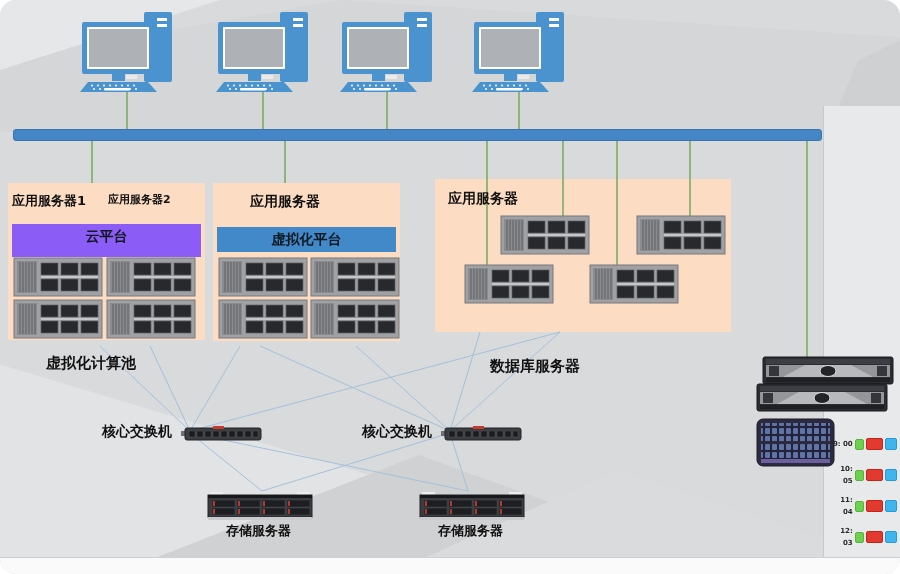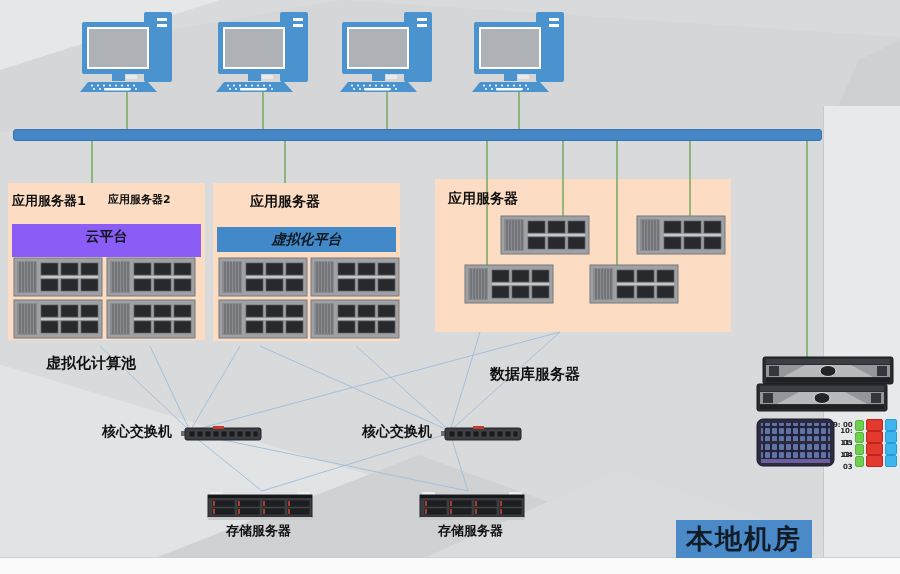--- a/index.html
+++ b/index.html
@@ -1,19 +1,20 @@
 <!DOCTYPE html>
 <html><head>
 <meta charset="utf-8">
 <style>
   html,body{margin:0;padding:0;}
   .stage{
     position:relative;width:900px;height:574px;overflow:hidden;
     background:#d9dadc;
     font-family:"DejaVu Sans","Liberation Sans",sans-serif;
+    border-radius:16px;
   }
   
   .bg{position:absolute;inset:0;z-index:0;}
   .facet{position:absolute;}
   .f-top{left:0;top:0;width:900px;height:132px;background:#d5d6d8;
          clip-path:polygon(0 45%,38% 0,100% 28%,100% 100%,0 100%);}
   .f-topcorner{left:0;top:0;width:220px;height:70px;background:#e6e7e9;
          clip-path:polygon(0 0,100% 0,0 100%);}
   .f-bigslope{left:0;top:280px;width:660px;height:282px;background:#e2e3e5;
          clip-path:polygon(0 30%,100% 100%,0 100%);}
@@ -39,32 +40,32 @@
     background:#4586c6;border:1px solid #3a74ae;border-radius:3px;z-index:3;}
   
   .lbl{position:absolute;color:#111;font-weight:bold;z-index:4;white-space:nowrap;}
   .lbl-srv1{left:12px;top:192px;font-size:13px;}
   .lbl-srv2{left:108px;top:192px;font-size:11px;}
   .lbl-srv-v{left:250px;top:193px;font-size:14px;}
   .lbl-srv-d{left:448px;top:190px;font-size:14px;}
   .platform{position:absolute;z-index:4;text-align:center;font-weight:bold;
     font-size:14px;color:#101820;line-height:25px;}
   .plat-cloud{left:12px;top:224px;width:189px;height:33px;background:#8b5cf6;}
-  .plat-virtual{left:217px;top:227px;width:179px;height:25px;background:#4189c9;font-style:italic;}
+  .plat-virtual{left:217px;top:227px;width:179px;height:25px;background:#4189c9;}
   .lbl-pool{left:46px;top:354px;font-size:15px;text-align:center;}
-  .lbl-db{left:490px;top:357px;font-size:15px;margin-top:8px;}
+  .lbl-db{left:490px;top:357px;font-size:15px;}
   .lbl-swl{left:102px;top:423px;font-size:14px;}
   .lbl-swr{left:362px;top:423px;font-size:14px;}
   .lbl-stl{left:226px;top:522px;font-size:13px;}
   .lbl-str{left:438px;top:522px;font-size:13px;}
   .room{position:absolute;left:676px;top:520px;z-index:4;background:#4a8ac9;
     color:#121c26;font-size:27px;font-weight:bold;padding:1px 10px;letter-spacing:2px;}
   
   .schedule{position:absolute;left:829px;top:419px;width:70px;z-index:4;}
-  .sched-row{display:flex;align-items:center;height:12px;margin-bottom:0;}
+  .sched-row{display:flex;align-items:center;height:12px;margin-bottom:0;margin-top:19px;}
   .sched-time{width:25px;font-size:7px;font-weight:bold;color:#2a2a2a;
     text-align:right;margin-right:2px;line-height:12px;}
   .blk{border-radius:2px;margin-right:2px;}
   .blk.g{width:8px;height:9px;background:#6fcf4e;border:1px solid #57b33a;}
   .blk.r{width:15px;height:10px;background:#e23a2e;border:1px solid #c22419;}
   .blk.b{width:11px;height:10px;background:#3fb5f0;border:1px solid #259ad6;}
 </style>
 </head>
 <body>
 
@@ -300,15 +301,14 @@
       <span class="blk b"></span>
     </div>
     <div class="sched-row">
       <span class="sched-time">12: 03</span>
       <span class="blk g"></span>
       <span class="blk r"></span>
       <span class="blk b"></span>
     </div>
   </div>
 
-  <div class="room">本地机房</div>
 
 </div>
 
 </body></html>

